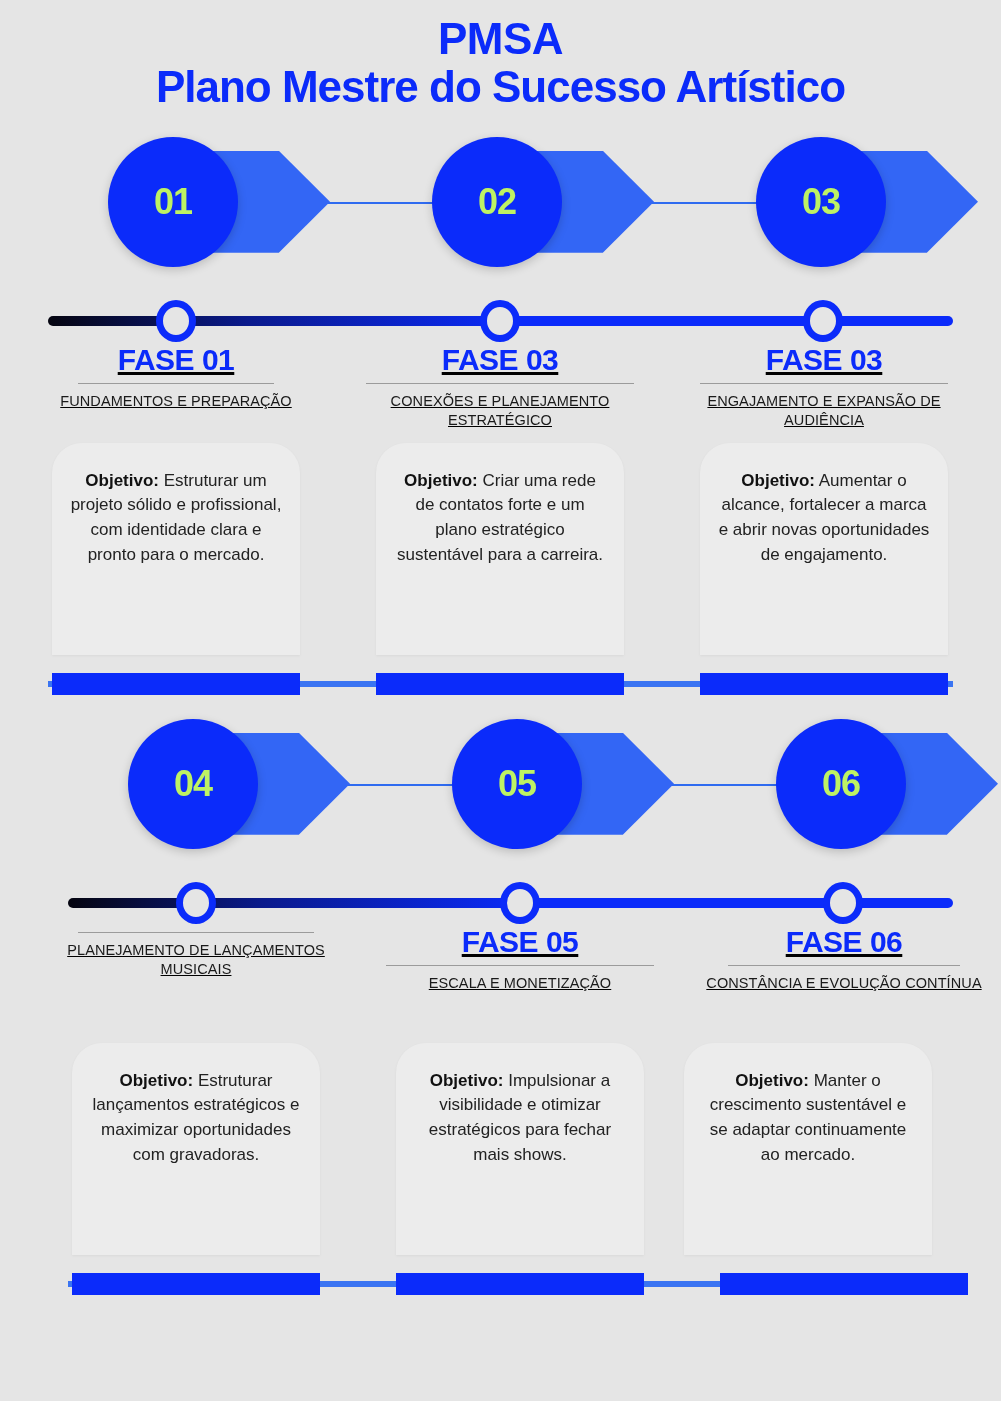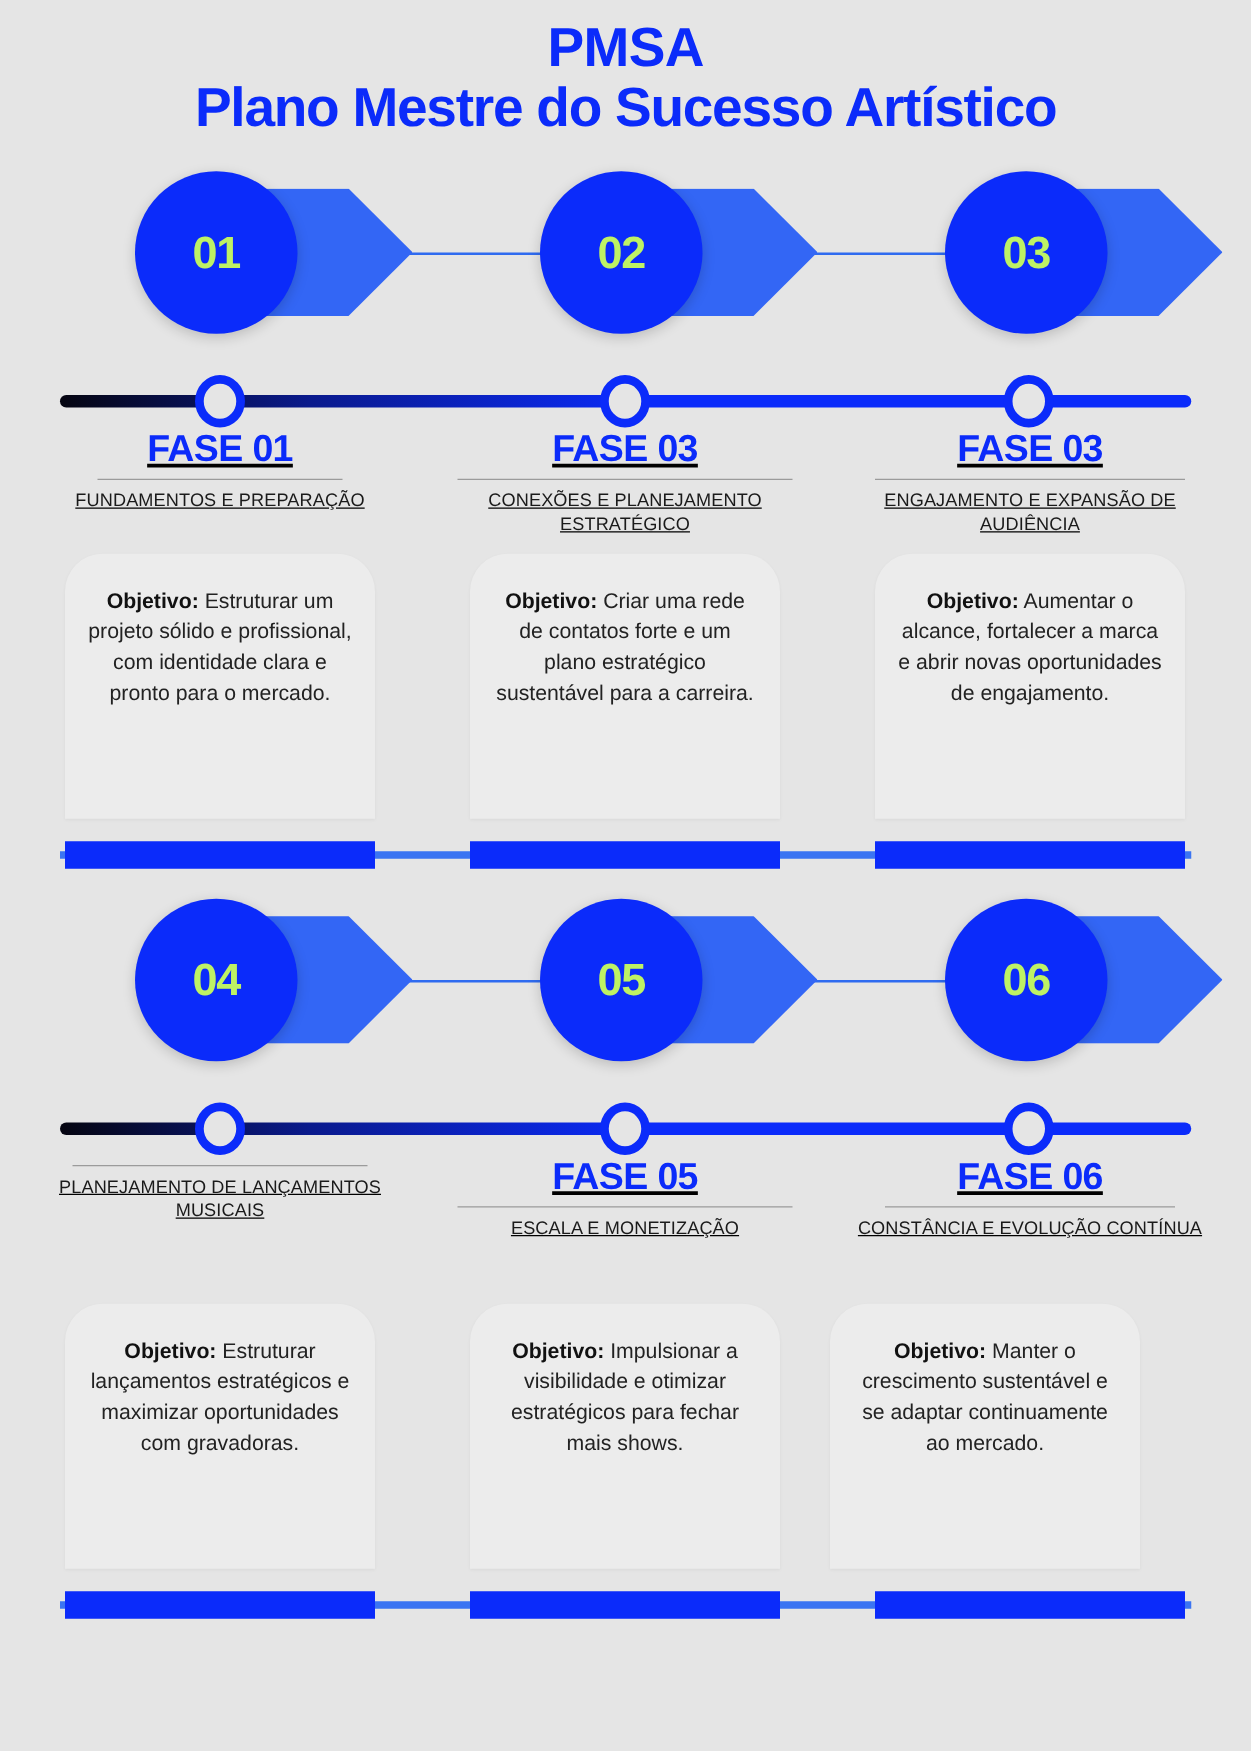--- a/index.html
+++ b/index.html
@@ -288,21 +288,21 @@
     </div>
 
     <div class="barline">
       <div class="thinline"></div>
       <div class="thickbar" style="left:52px;"></div>
       <div class="thickbar" style="left:376px;"></div>
       <div class="thickbar" style="left:700px;"></div>
     </div>
   </div>
 
-  <div class="row" style="margin-top:24px;">
+  <div class="row" style="margin-top:24px;padding-left:20px;">
 
     <div class="badges">
       <div class="badge-connector" style="left:282px; width:160px;"></div>
       <div class="badge-connector" style="left:606px; width:158px;"></div>
 
       <div class="badge" style="left:108px;">
         <div class="chev"></div>
         <div class="circle">
           <span class="circle-num">04</span>
         </div>

